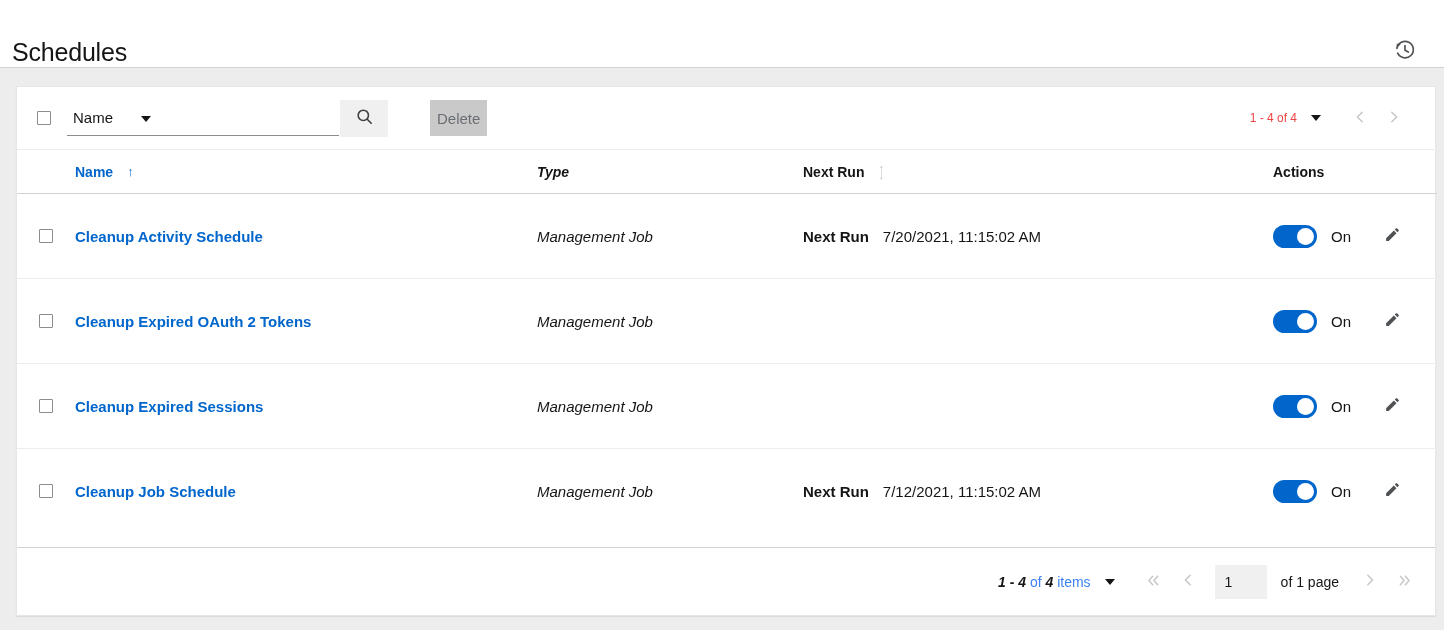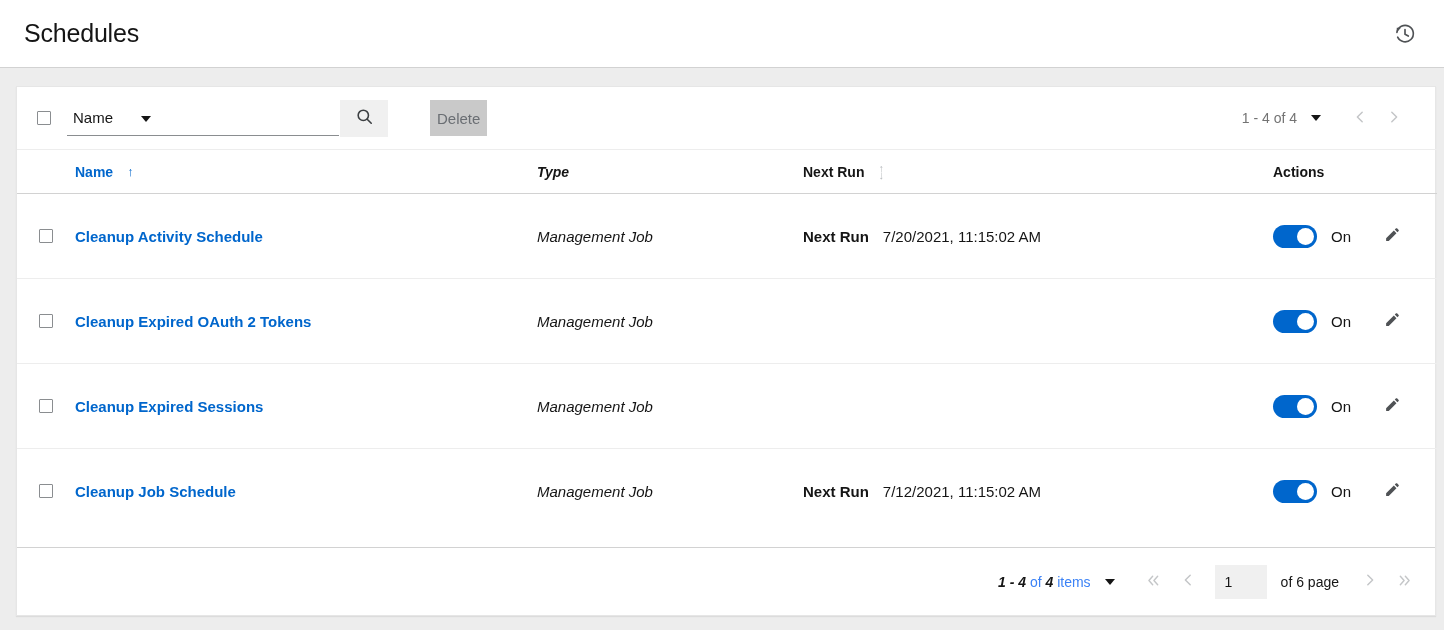--- a/index.html
+++ b/index.html
@@ -10,21 +10,21 @@
     font-family: "Liberation Sans", sans-serif;
     -webkit-font-smoothing: antialiased;
   }
   .page { position: relative; width: 1444px; height: 630px; overflow: hidden; background: #ededed; }
 
   
   .page-header {
     position: absolute; left: 0; top: 0; width: 1444px; height: 68px;
     background: #ffffff;
     border-bottom: 1px solid #d2d2d2;
-    display: flex; align-items: center; padding-left: 12px;
+    display: flex; align-items: flex-end;
   }
   .page-title {
     margin-left: 12px;
     font-size: 25px;
     font-weight: 400;
     color: #151515;
     letter-spacing: -0.2px;
   }
   .header-actions { margin-left: auto; margin-right: 22px; display: flex; align-items: center; }
   .icon-btn {
@@ -95,21 +95,21 @@
     background: #c9c9c9; color: #6a6e73;
     border: none; font-size: 15px; cursor: default;
     font-family: "Liberation Sans", sans-serif;
   }
 
   .toolbar-pager {
     margin-left: auto;
     display: flex; align-items: center;
     padding-right: 8px;
   }
-  .pager-count { font-size: 14px; color: #737373; white-space: nowrap; }
+  .pager-count { font-size: 12px; color: #ef4444; white-space: nowrap; }
   .pager-caret {
     margin-left: 14px; margin-right: 22px;
     width: 0; height: 0;
     border-left: 5px solid transparent;
     border-right: 5px solid transparent;
     border-top: 6px solid #151515;
     cursor: pointer;
   }
   .chev-btn {
     width: 34px; height: 34px;
@@ -436,21 +436,21 @@
       </button>
       <button class="chev-btn">
         <span>
           <svg width="14" height="14" viewBox="0 0 16 16" fill="none" stroke="#c4c6c8" stroke-width="1.7" stroke-linecap="round" stroke-linejoin="round">
             <polyline points="10.5,2.5 5,8 10.5,13.5"></polyline>
           </svg>
         </span>
       </button>
 
       <input class="page-input" type="text" value="1" style="">
-      <span class="of-page">of 6 page</span>
+      <span class="of-page">of 1 page</span>
 
       <button class="chev-btn" style="margin-left:14px;">
         <span>
           <svg width="14" height="14" viewBox="0 0 16 16" fill="none" stroke="#c4c6c8" stroke-width="1.7" stroke-linecap="round" stroke-linejoin="round">
             <polyline points="5.5,2.5 11,8 5.5,13.5"></polyline>
           </svg>
         </span>
       </button>
       <button class="chev-btn">
         <span>

